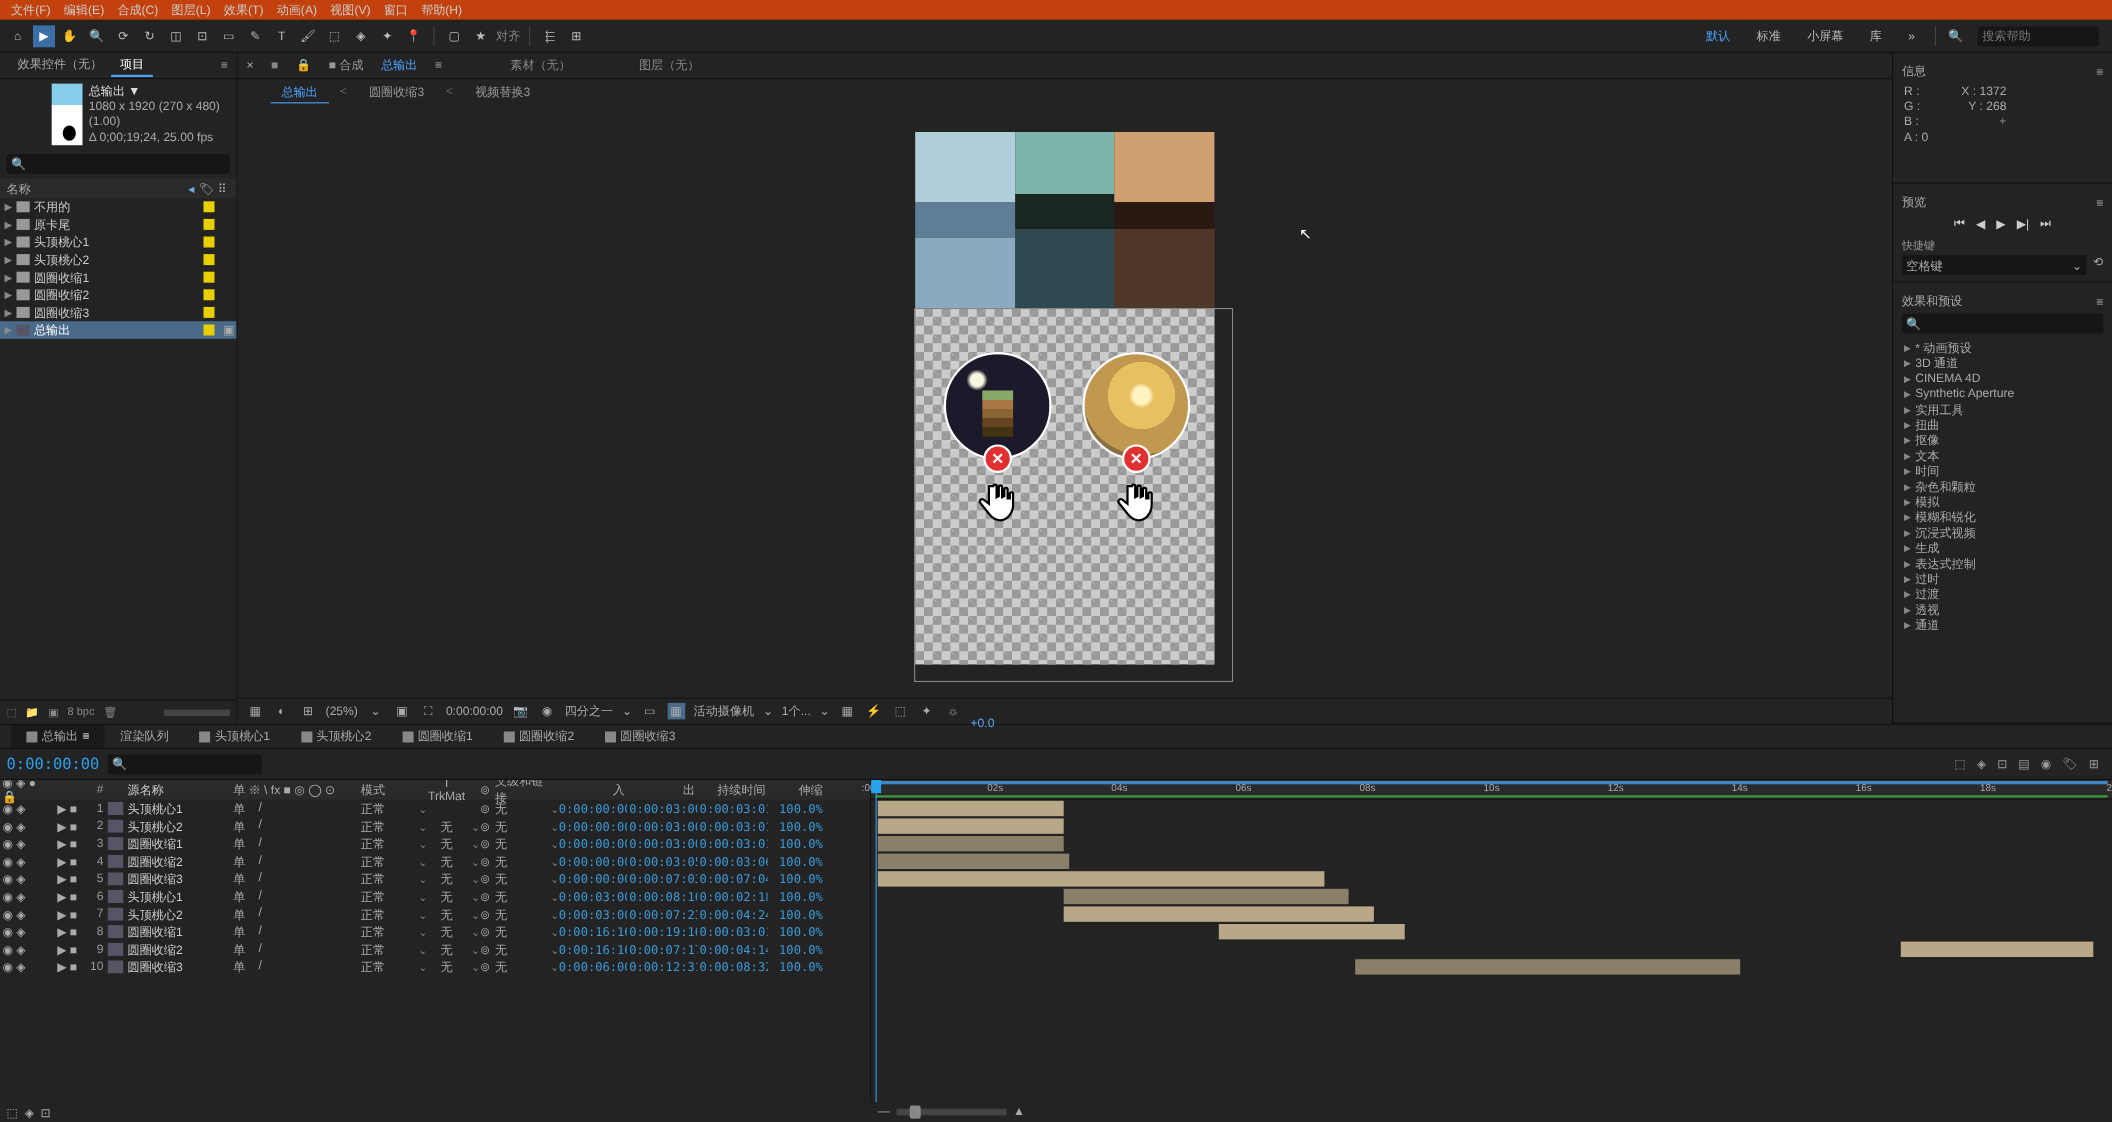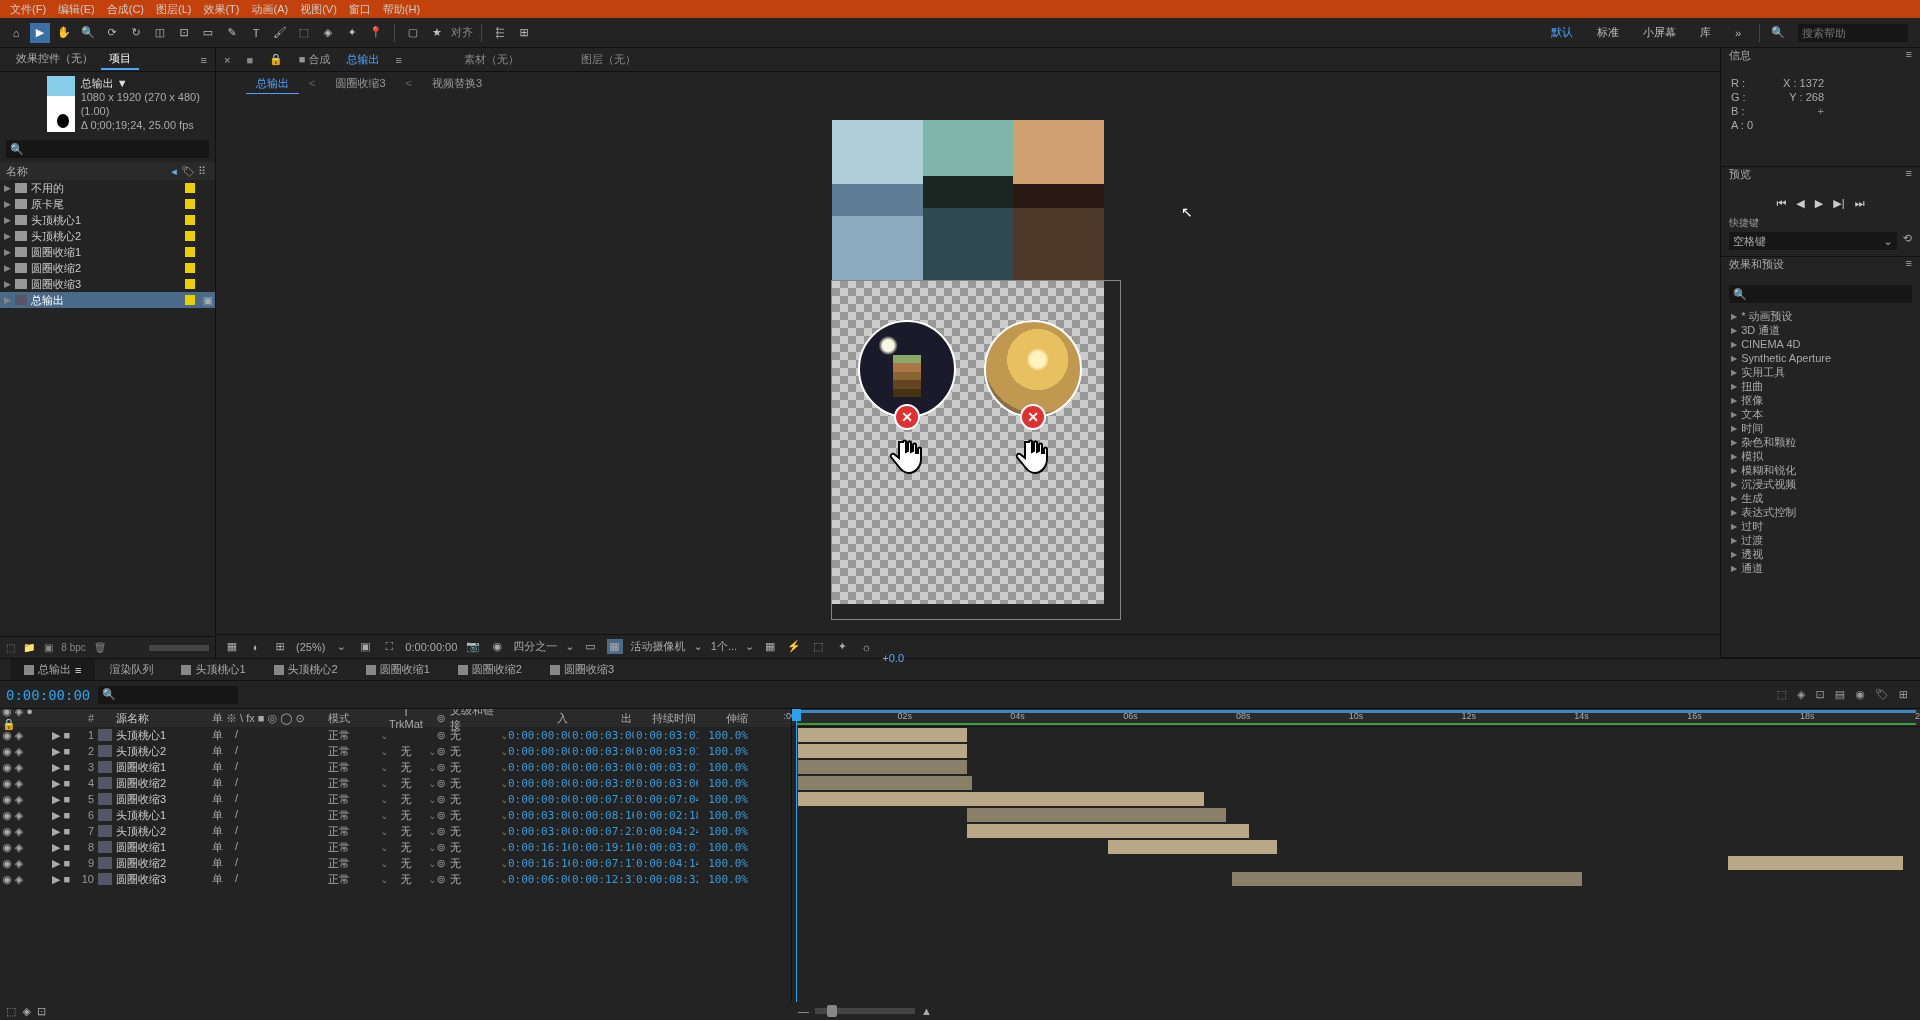--- a/index.html
+++ b/index.html
@@ -90,21 +90,21 @@
 .hand svg { width:48px; height:48px; }
 .view-border { position:absolute; left:-1px; top:160px; width:290px; height:340px; border:1px solid #868686; pointer-events:none; }
 
 .viewer-foot { height:24px; display:flex; align-items:center; padding:0 8px; gap:8px; background:#232323; border-top:1px solid #111; font-size:10px; color:#999; }
 .viewer-foot .ic { width:16px; text-align:center; }
 .viewer-foot .blue { color:#54aaff;margin-top:23px; }
 
 
 .right { width:200px; display:flex; flex-direction:column; border-left:1px solid #111; }
 .r-panel { border-bottom:1px solid #111; }
-.r-hdr { height:24px; display:flex; align-items:flex-start; justify-content:space-between; padding:0 8px; }
+.r-hdr { height:24px; display:flex; align-items:flex-end; justify-content:space-between; padding:0 8px; }
 .info-body { padding:4px 10px; font-size:10px; line-height:14px; color:#999; }
 .play-ctrls { display:flex; justify-content:center; gap:10px; padding:6px 0; }
 .play-ctrls span { color:#ccc; cursor:pointer; }
 .shortcut-row { display:flex; padding:2px 8px 6px; gap:6px; }
 .shortcut-dd { flex:1; height:18px; background:#161616; padding:0 4px; display:flex; align-items:center; }
 .fx-search { margin:4px 8px; height:18px; background:#161616; display:flex; align-items:center; padding:0 4px; }
 .fx-list { padding:2px 0; }
 .fx-item { height:14px; display:flex; align-items:center; padding-left:10px; gap:4px; font-size:10px; color:#bbb; }
 .fx-item .arr { color:#888; font-size:8px; }
 

